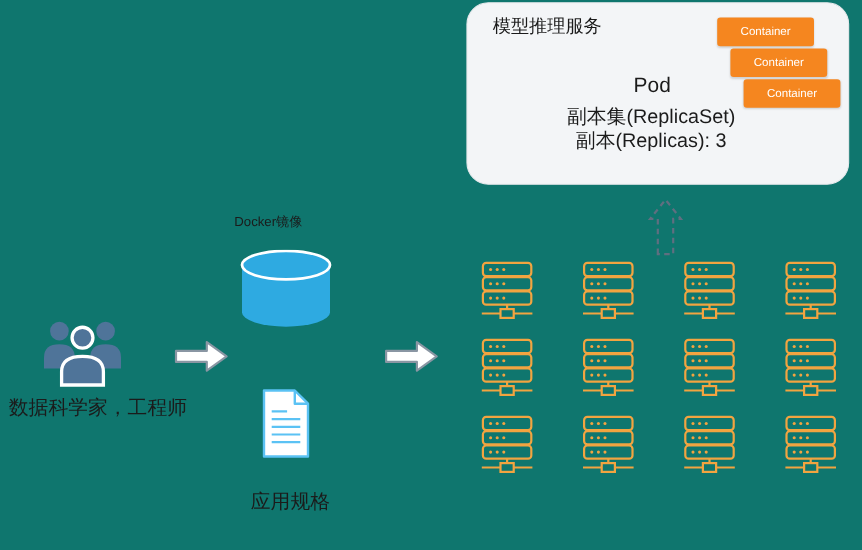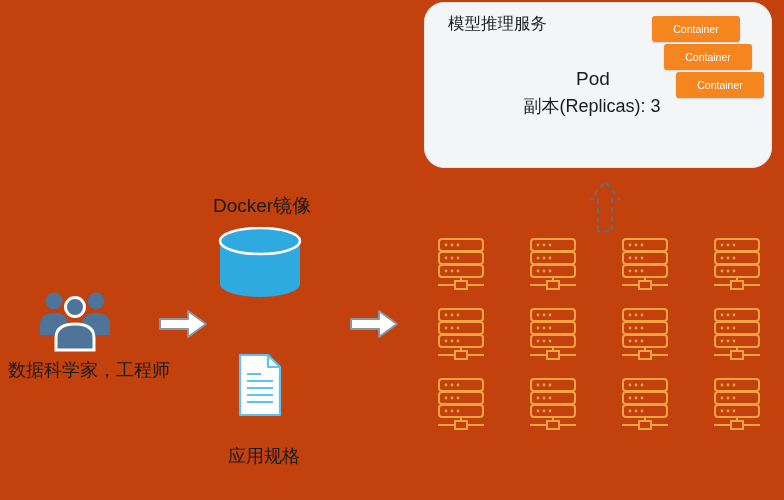--- a/index.html
+++ b/index.html
@@ -1,17 +1,17 @@
 <!DOCTYPE html>
 <html style="--container-orange: #F5861F; --server-orange: #F2A440; --docker-blue: #2EAAE1; --doc-blue: #5BC2F4; --people-slate: #4F7499; --arrow-gray: #8A96A3; --dashed-arrow-gray: #5F6F80; --panel-bg: #F3F5F7; --panel-border: #E6E9EC; --text-dark: #1B1B1B; --watermark-gray: #C3C7CA;"><head>
 <meta charset="utf-8">
 <style>
   html,body{margin:0;padding:0;background:#fff;}
   .stage{
-    position:relative;width:784px;height:500px;background:#c2410c;overflow:hidden;
+    position:relative;width:784px;height:500px;background:#0f766e;overflow:hidden;
     font-family:"Liberation Sans","DejaVu Sans",sans-serif;color:var(--text-dark,#1b1b1b);
   }
   .abs{position:absolute;}
 
   
   .panel{
     left:424px;top:2px;width:348px;height:166px;border-radius:20px;
     background:var(--panel-bg,#f3f5f7);border:1px solid var(--panel-border,#e6e9ec);
     box-sizing:border-box;
   }
@@ -34,21 +34,21 @@
   
   .dashed-arrow{left:588px;top:179px;width:34px;height:54px;color:var(--dashed-arrow-gray,#5f6f80);}
   .arrow1{left:158px;top:307px;width:50px;height:34px;color:var(--arrow-gray,#8a96a3);}
   .arrow2{left:349px;top:307px;width:50px;height:34px;color:var(--arrow-gray,#8a96a3);}
 
   
   .people-icon{left:38px;top:290px;width:74px;height:62px;color:var(--people-slate,#4f7499);}
   .people-label{left:8px;top:358px;font-size:18px;white-space:nowrap;}
 
   
-  .docker-label{left:213px;top:193px;font-size:19px;white-space:nowrap;}
+  .docker-label{left:213px;top:193px;font-size:12px;white-space:nowrap;}
   .docker-cyl{left:218px;top:227px;width:84px;height:72px;color:var(--docker-blue,#2eaae1);}
   .doc-icon{left:237px;top:353px;width:46px;height:64px;color:var(--doc-blue,#5bc2f4);}
   .spec-label{left:228px;top:444px;font-size:18px;white-space:nowrap;}
 
   
   .cluster-grid{
     left:435px;top:237px;display:grid;row-gap:12px;column-gap:40px;
   }
   .server{width:52px;height:58px;color:var(--server-orange,#f2a440);}
   .server svg{display:block;}
@@ -66,20 +66,21 @@
 
 <div class="stage">
 
   <div class="abs panel">
     <div class="panel-title">模型推理服务</div>
     <div class="pod-label">Pod</div>
     <div class="container-box c1">Container</div>
     <div class="container-box c2">Container</div>
     <div class="container-box c3">Container</div>
     <div class="replica-lines">
+      <div>副本集(ReplicaSet)</div>
       <div>副本(Replicas): 3</div>
     </div>
   </div>
 
   <svg class="abs dashed-arrow" viewBox="0 0 34 54">
     <path d="M10,52 V20 H3 L17,2.5 L31,20 H24 V52 Z" fill="none" stroke="currentColor" stroke-width="2" stroke-dasharray="5,4" stroke-linejoin="miter"></path>
   </svg>
 
   <svg class="abs people-icon" viewBox="0 0 74 62">
     <circle cx="16" cy="11" r="8.5" fill="currentColor"></circle>

